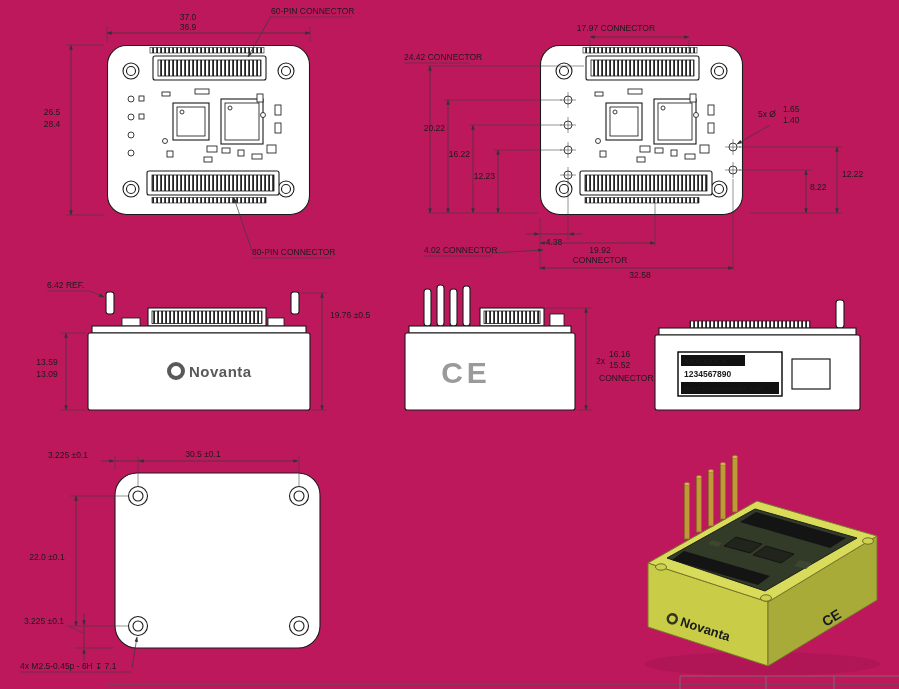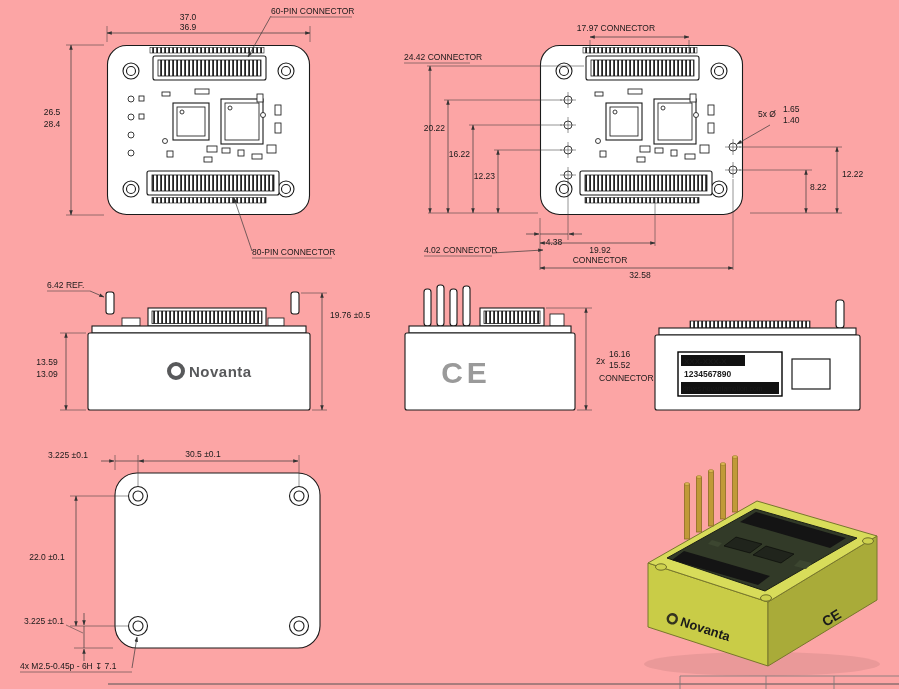--- a/index.html
+++ b/index.html
@@ -1,16 +1,16 @@
 <!DOCTYPE html>
 <html><head>
 <meta charset="utf-8">
 <style>
   html,body{margin:0;padding:0;background:#fff}
-  #page{position:relative;width:899px;height:689px;background:#fca5a5;overflow:hidden;font-family:"Liberation Sans",sans-serif}
+  #page{position:relative;width:899px;height:689px;background:#be185d;overflow:hidden;font-family:"Liberation Sans",sans-serif}
   svg{display:block}
   .lnf{fill:#fff;stroke:#1a1a1a;stroke-width:1.1}
   .cmp{fill:#fff;stroke:#1a1a1a;stroke-width:0.85}
   .dim{fill:none;stroke:#3a3a3a;stroke-width:0.7}
   .ext{fill:none;stroke:#3a3a3a;stroke-width:0.55}
   text{font-family:"Liberation Sans","DejaVu Sans",sans-serif;fill:#1a1a1a}
   .t{font-size:8.5px}
   .tm{text-anchor:middle}
   .te{text-anchor:end}
   .logo-txt{font-size:15px;font-weight:700;fill:#58595b;letter-spacing:0.5px}

